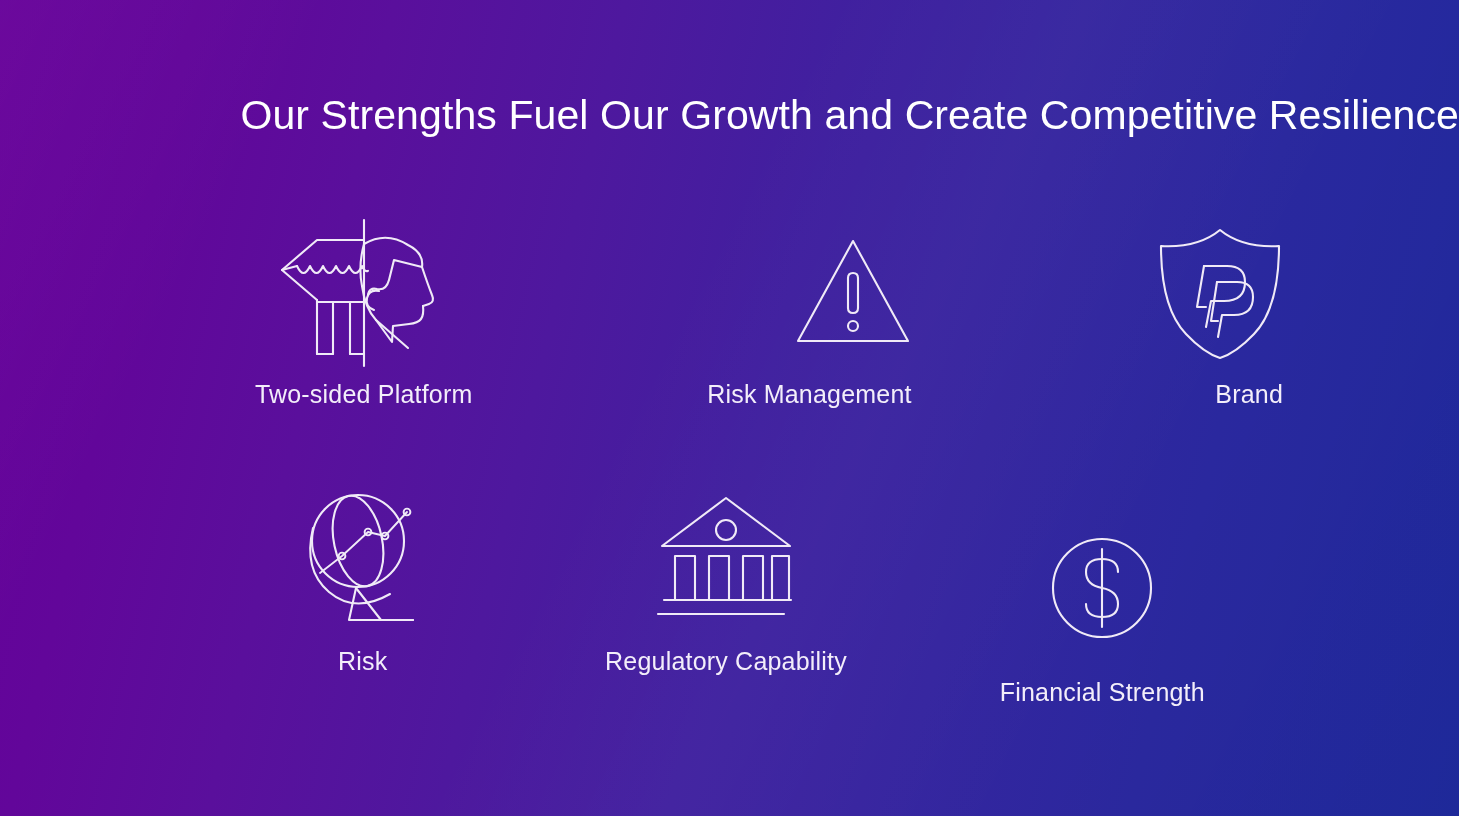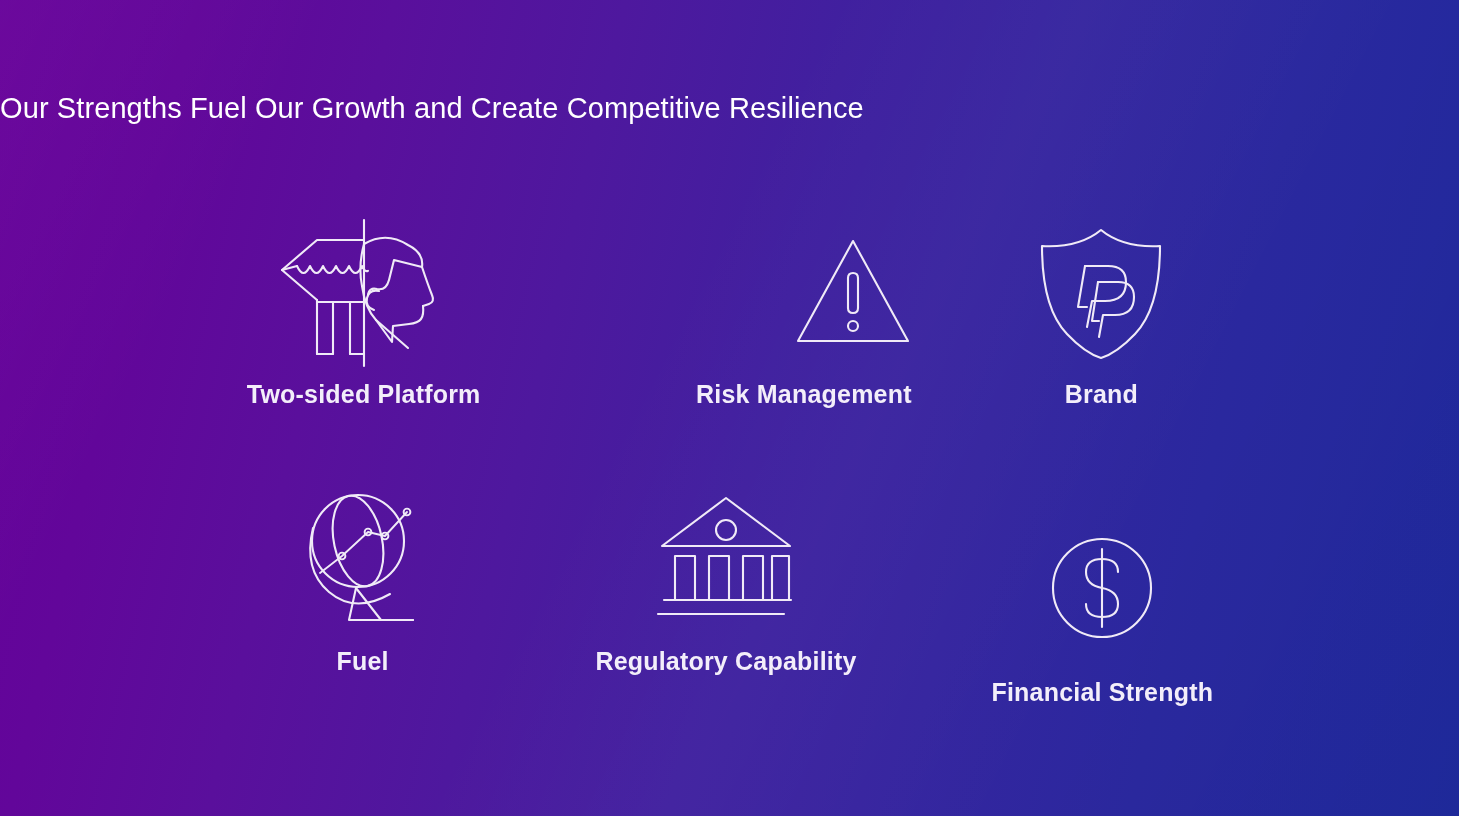--- a/index.html
+++ b/index.html
@@ -46,23 +46,23 @@
         rgba(255,255,255,0.0) 76%,
         rgba(0,0,0,0.03) 100%);
     pointer-events: none;
   }
 
   #title {
     position: absolute;
     left: 0;
     right: 0;
     top: 92px;
-    text-align: left;
+    text-align: right;
     color: #ffffff;
-    font-size: 29px;
+    font-size: 41px;
     font-weight: 300;
     letter-spacing: 0.1px;
     white-space: nowrap;
   }
 
   #grid {
     position: absolute;
     left: 185px;
     top: 205px;
     width: 1090px;
@@ -81,29 +81,29 @@
   .icon-wrap {
     height: 175px;
     display: flex;
     align-items: center;
     justify-content: center;
   }
 
   .cell-label {
     color: #f3eefa;
     font-size: 25px;
-    font-weight: 700;
+    font-weight: 400;
     letter-spacing: 0.2px;
     white-space: nowrap;
   }
 
   
   .cell.c1 { transform: translateX(-3px); }
   .cell.c2 { transform: translateX(0px); align-items: flex-end; }
-  .cell.c3 { transform: translateX(8px); }
+  .cell.c3 { transform: translateX(8px); align-items: flex-end; }
   .cell.c4 { transform: translate(-4px, -8px); }
   .cell.c5 { transform: translate(-4px, -8px); text-align: center; }
   .cell.c6 { transform: translate(9px, -8px); justify-content: center; }
 
   .cell.c4 .icon-wrap,
   .cell.c5 .icon-wrap,
   .cell.c6 .icon-wrap { height: 180px; }
 
   svg { display: block; overflow: visible; }
   .ln {
@@ -206,21 +206,21 @@
           <path class="ln" d="M55 104 L80 136 H112"></path>
           <path class="ln" d="M55 104 L48 136 H112"></path>
 
           <path class="ln ln-thin" d="M19 89 L41 72 L67 48 L84 52 L106 28"></path>
           <circle class="ln ln-thin" cx="41" cy="72" r="3.4"></circle>
           <circle class="ln ln-thin" cx="67" cy="48" r="3.4"></circle>
           <circle class="ln ln-thin" cx="84" cy="52" r="3.4"></circle>
           <circle class="ln ln-thin" cx="106" cy="28" r="3.4"></circle>
         </svg>
       </div>
-      <div class="cell-label">Fuel</div>
+      <div class="cell-label">Risk</div>
     </div>
 
     <div class="cell c5">
       <div class="icon-wrap">
         <svg width="136" height="126" viewBox="0 0 136 126">
 
           <path class="ln" d="M68 4 L132 52 H4 Z"></path>
           <circle class="ln" cx="68" cy="36" r="10"></circle>
 
           <path class="ln" d="M17 62 h20 v44 h-20 Z"></path>

